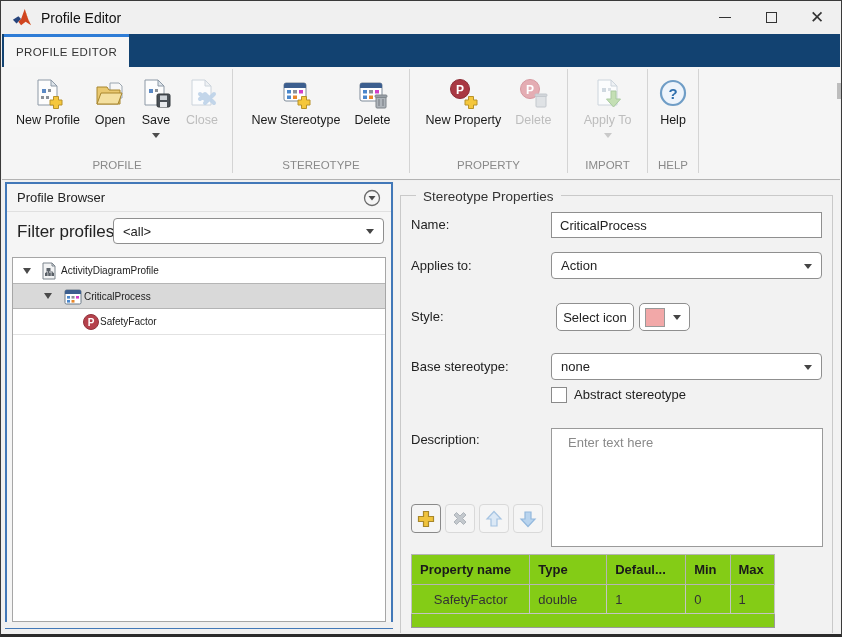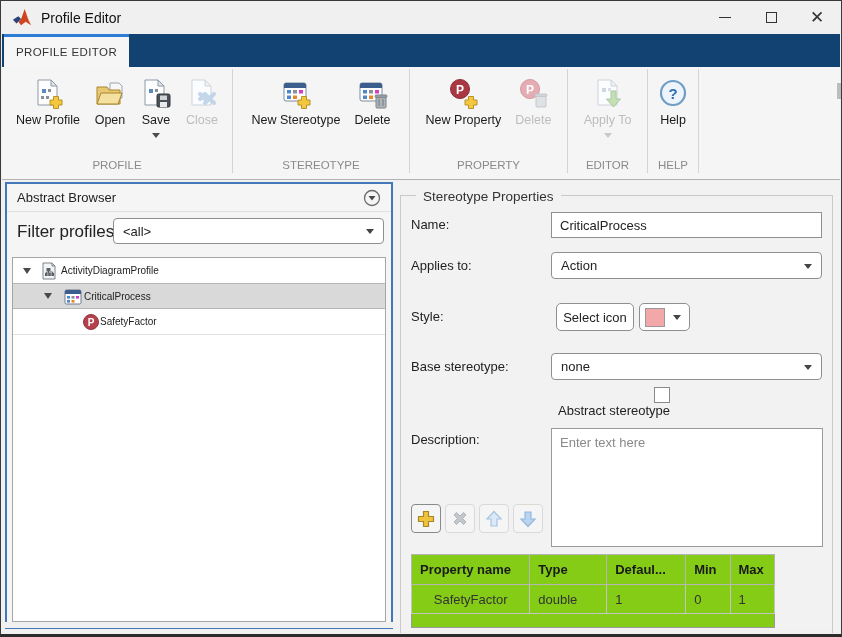--- a/index.html
+++ b/index.html
@@ -77,26 +77,26 @@
   .dd-wide{ position:absolute; left:157px; width:271px; height:27px; }
 
   .btn{ background:#fff; border:1px solid #8f8f8f; border-radius:5px; font-size:13px; color:#222;
         display:flex; align-items:center; justify-content:center; cursor:pointer; }
   .select-icon-btn{ position:absolute; left:162px; top:122px; width:78px; height:28px; }
   .color-dd{ position:absolute; left:245px; top:122px; width:51px; height:28px; background:#fff; border:1px solid #8f8f8f;
              border-radius:5px; display:flex; align-items:center; cursor:pointer; }
   .swatch{ width:20px; height:19px; margin-left:5px; border:1px solid #999; }
   .color-dd .dcaret{ position:static; margin-left:8px; width:0; height:0; border-left:4.5px solid transparent; border-right:4.5px solid transparent; border-top:5px solid #444; }
 
-  .checkbox-row{ position:absolute; left:157px; top:206px; display:flex; align-items:flex-end; cursor:pointer;flex-direction:column; }
+  .checkbox-row{ position:absolute; left:157px; top:206px; display:flex; align-items:flex-start; cursor:pointer; }
   .checkbox{ width:16px; height:16px; background:#fff; border:1px solid #8a8a8a; }
   .checkbox-label{ margin-left:7px; font-size:13px; color:#222; }
 
   .desc-area{ position:absolute; left:157px; top:247px; width:272px; height:119px; background:#fff; border:1px solid #9a9a9a;
-              font-family:"Liberation Sans", sans-serif; font-size:13px; color:#222; padding:6px 8px; resize:none; }
+              font-family:"Liberation Sans", sans-serif; font-size:13px; color:#222; padding:6px 16px; resize:none; }
   .desc-area::placeholder{ color:#8a8a8a; }
 
   .tool-row{ position:absolute; left:17px; top:323px; display:flex; gap:4px; }
   .tbtn{ width:30px; height:29px; border-radius:4px; display:flex; align-items:center; justify-content:center; background:#f5f5f5; cursor:pointer; }
   .tbtn.add{ border:1px solid #8a8a8a; }
   .tbtn.dis{ border:1px solid #d9d9d9; }
 
   .ptable{ position:absolute; left:17px; top:373px; width:364px; border:1px solid #9a9a9a; border-collapse:collapse; background:#84cc16; }
   .ptable th{ font-size:13px; color:#1a1a1a; text-align:left; font-weight:bold; height:30px; padding:0 8px; border:1px solid #b5b5b5; }
   .ptable td{ font-size:13px; color:#333; height:29px; padding:0 8px; border:1px solid #c4c4c4; }
@@ -270,21 +270,21 @@
               <path d="M19 2 v6 h6 Z" fill="#eef1f4" stroke="#ccd4dc"></path>
               <rect x="10" y="10" width="4" height="4" fill="#cfd8e0"></rect>
                 <rect x="16" y="10" width="3" height="3" fill="#d8dee4"></rect>
               <path d="M19 13 v8 h-4.5 l7 8 7 -8 H24 v-8 Z" fill="#c4dfb4" stroke="#a9caa0"></path>
             </svg>
           </span>
           <span class="rlabel">Apply To</span>
           <span class="caret-down"></span>
         </div>
       </div>
-      <div class="rgroup-label">EDITOR</div>
+      <div class="rgroup-label">IMPORT</div>
     </div>
     <div class="rsep"></div>
 
     <div class="rgroup" style="width:50px">
       <div class="rgroup-buttons">
         <div class="rbtn">
           <span class="ricon">
             <svg width="32" height="32" viewBox="0 0 32 32">
               <circle cx="16" cy="15" r="12" fill="#eef4fb" stroke="#6f9dc6" stroke-width="2.2"></circle>
               <text x="16" y="21" font-family="Liberation Sans, sans-serif" font-size="15" font-weight="bold" fill="#2f6fad" text-anchor="middle">?</text>
@@ -296,21 +296,21 @@
       <div class="rgroup-label">HELP</div>
     </div>
     <div class="rsep"></div>
   </div>
   <div class="ribbon-collapse"></div>
 
   <div class="content">
 
     <div class="pbrowser">
       <div class="pb-header">
-        <span class="pb-title">Abstract Browser</span>
+        <span class="pb-title">Profile Browser</span>
         <svg class="pb-menu" viewBox="0 0 18 18">
           <circle cx="9" cy="9" r="7.5" fill="#f5f5f5" stroke="#6a6a6a" stroke-width="1.3"></circle>
           <path d="M5.5 7 h7 l-3.5 4.5 Z" fill="#4a4a4a"></path>
         </svg>
       </div>
       <div class="pb-filter" style="top:30px">
         <span class="pb-filter-label">Filter profiles:</span>
       </div>
       <div class="dropdown filter-dd">
         <span class="dval">&lt;all&gt;</span>

